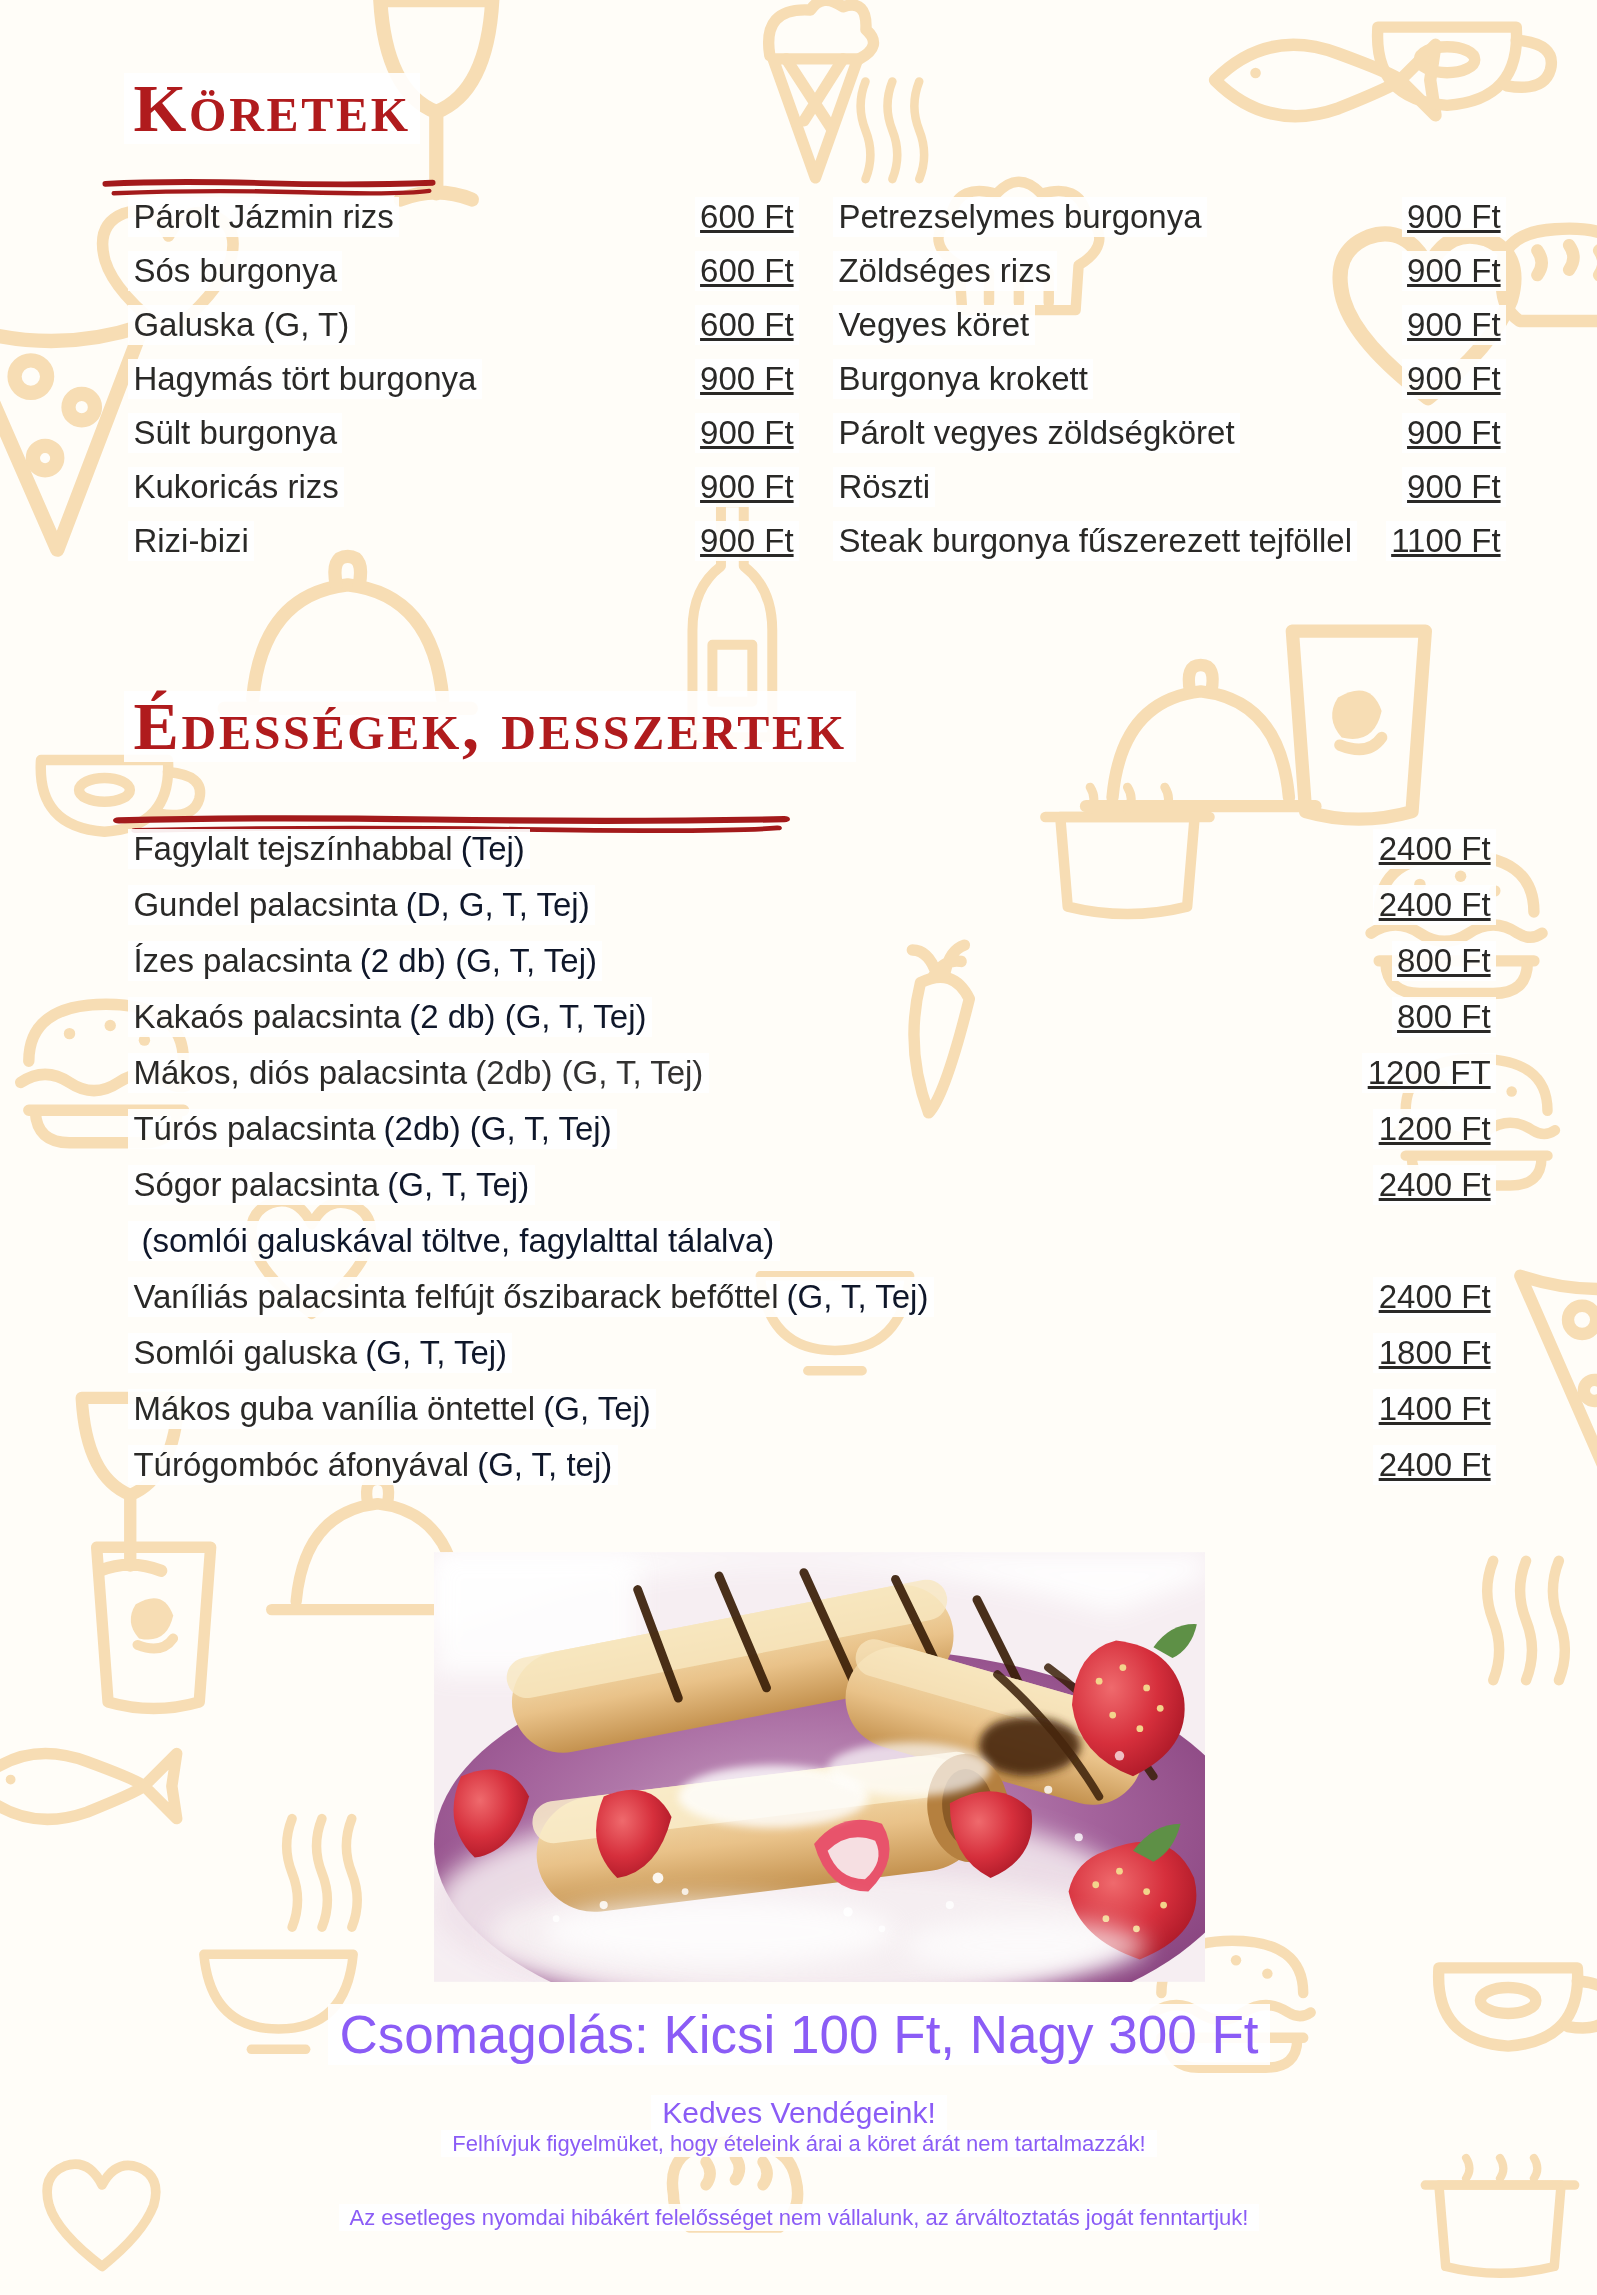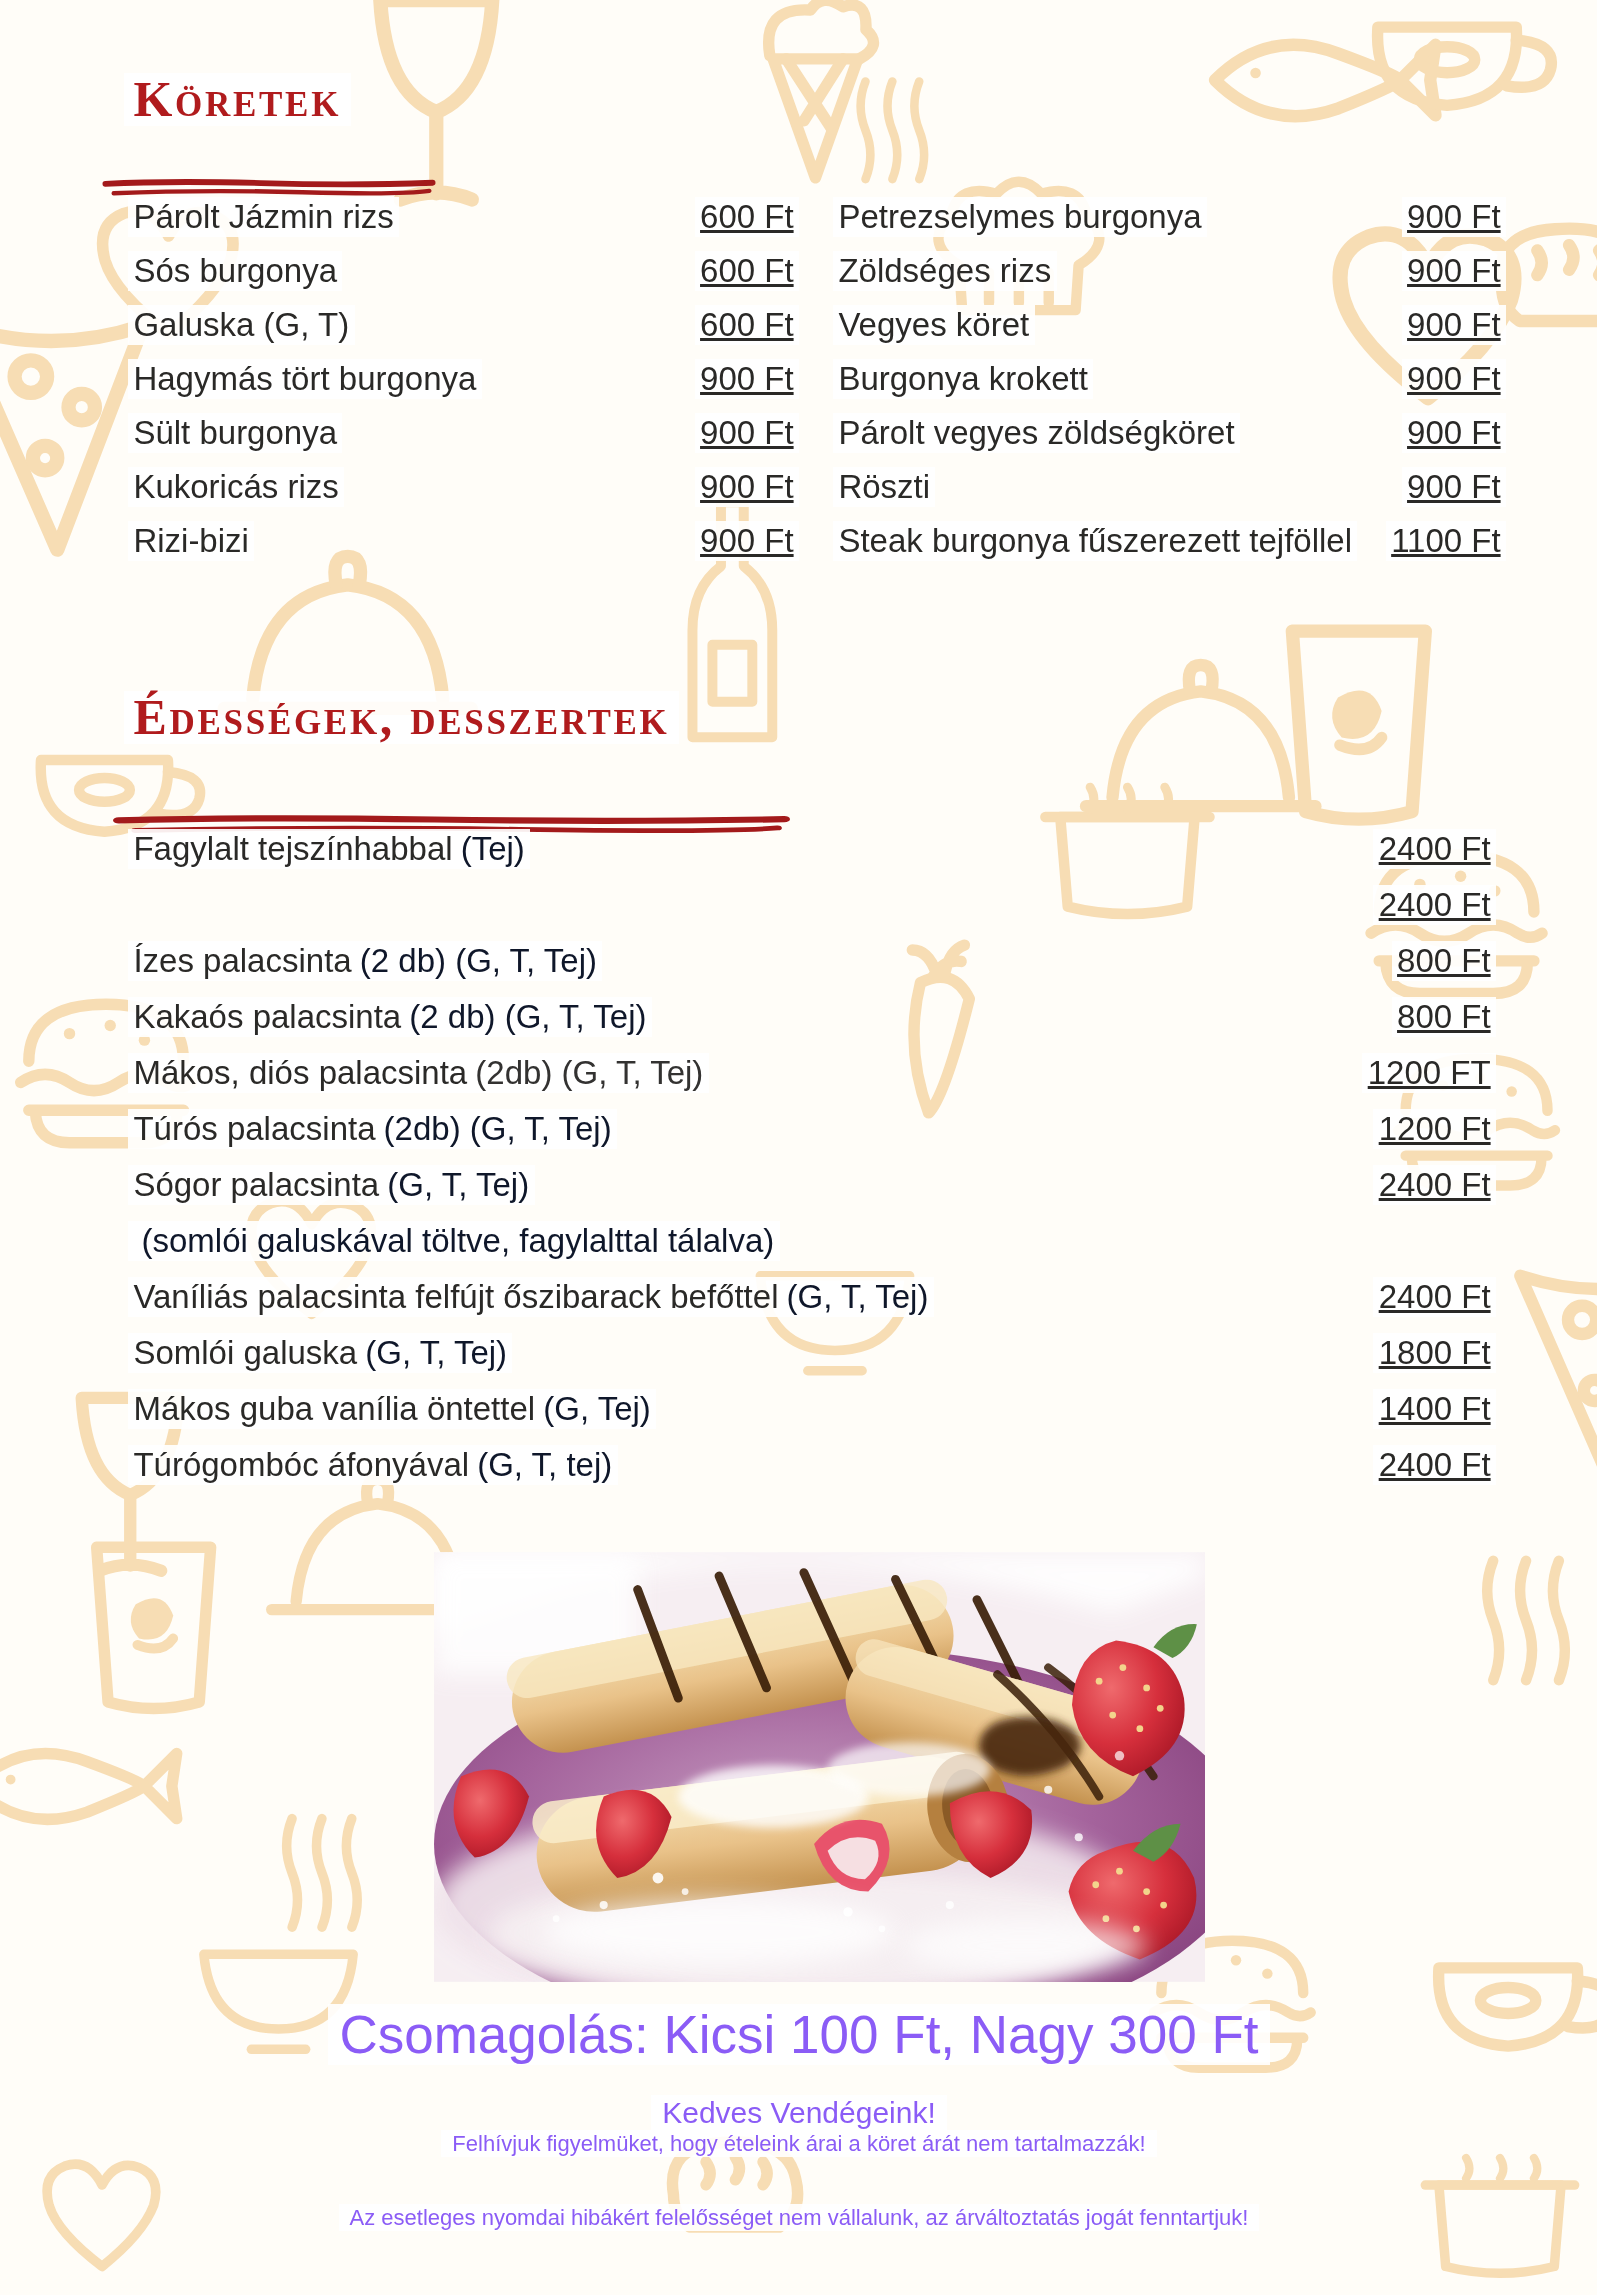--- a/index.html
+++ b/index.html
@@ -9,21 +9,21 @@
     font-family:"Liberation Sans","DejaVu Sans",sans-serif;
     color:#2a2927;
   }
   svg.doodles{position:absolute;left:0;top:0;width:100%;height:100%;}
   .abs{position:absolute;}
   
   .sec-title{
     font-family:"Liberation Serif","DejaVu Serif",serif;
     font-variant:small-caps;
     color:#b01b1d;
-    font-size:50px; line-height:1.05; letter-spacing:2.7px;
+    font-size:68px; line-height:1.05; letter-spacing:2.7px;
     background:rgba(255,255,255,.9); padding:0 9.5px; margin:0;
     white-space:nowrap; font-weight:600;
   }
   .brush{position:absolute;}
   
   .col{position:absolute; display:flex; flex-direction:column;}
   .mrow{display:flex; align-items:center; height:54px;}
   .dlist .mrow{height:56px;}
   .nm,.pr,.nmwrap{
     font-size:33px; line-height:1.15;
@@ -257,20 +257,21 @@
   </svg>
 
   <div class="col dlist" style="left:128px; top:821px; width:1368px;">
 
       <div class="mrow">
         <span class="nmwrap"><span class="nm">Fagylalt tejszínhabbal</span><span class="note">(Tej)</span></span>
         <span class="pr">2400 Ft</span>
       </div>
 
       <div class="mrow">
+        <span class="nmwrap"><span class="nm">Gundel palacsinta</span><span class="note">(D, G, T, Tej)</span></span>
         <span class="pr">2400 Ft</span>
       </div>
 
       <div class="mrow">
         <span class="nmwrap"><span class="nm">Ízes palacsinta</span><span class="note">(2 db) (G, T, Tej)</span></span>
         <span class="pr">800 Ft</span>
       </div>
 
       <div class="mrow">
         <span class="nmwrap"><span class="nm">Kakaós palacsinta</span><span class="note">(2 db) (G, T, Tej)</span></span>

